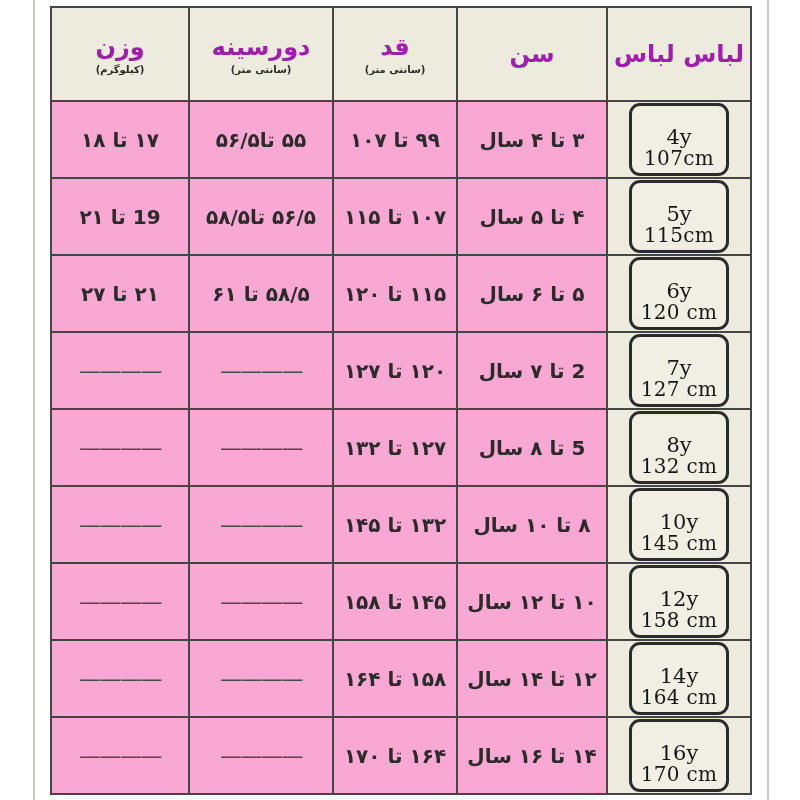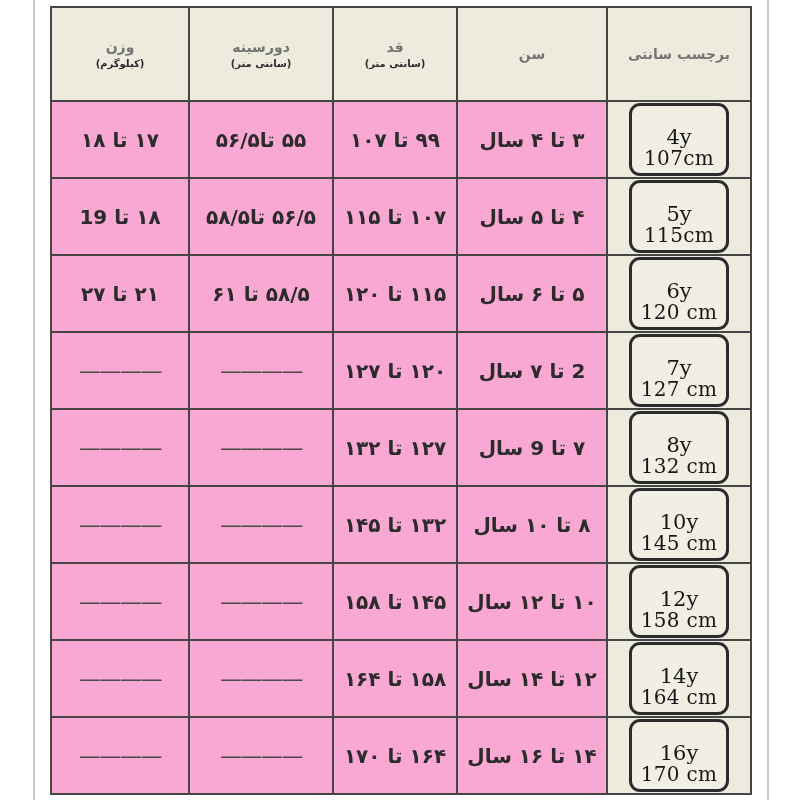--- a/index.html
+++ b/index.html
@@ -57,23 +57,23 @@
   
   thead th { background: #edebde; }
   .hwrap {
     display: flex;
     flex-direction: column;
     align-items: center;
     justify-content: center;
     gap: 3px;
   }
   .h-main {
-    font-size: 14px;
+    font-size: 24px;
     font-weight: bold;
-    color: #737373;
+    color: #a21caf;
   }
   .h-unit {
     font-size: 10px;
     font-weight: bold;
     color: #2a2a2a;
   }
 
   
   td.data-cell {
     background: #f9a8d4;
@@ -125,21 +125,21 @@
       <col style="width:144px">
       <col style="width:150px">
       <col style="width:124px">
       <col style="width:144px">
       <col style="width:138px">
     </colgroup>
     <thead>
       <tr>
         <th>
           <div class="hwrap">
-              <span class="h-main">برچسب سانتی</span>
+              <span class="h-main">لباس لباس</span>
             </div>
         </th>
         <th>
           <div class="hwrap">
               <span class="h-main">سن</span>
             </div>
         </th>
         <th>
           <div class="hwrap">
             <span class="h-main">قد</span>
@@ -178,21 +178,21 @@
       <tr>
         <td class="label-cell">
           <span class="badge">
             <span class="badge-years">5y</span>
             <span class="badge-cm">115cm</span>
           </span>
         </td>
         <td class="data-cell">۴ تا ۵ سال</td>
         <td class="data-cell">۱۰۷ تا ۱۱۵</td>
         <td class="data-cell">۵۶/۵ تا۵۸/۵</td>
-        <td class="data-cell">۱۸ تا 19</td>
+        <td class="data-cell">19 تا ۲۱</td>
       </tr>
 
       <tr>
         <td class="label-cell">
           <span class="badge">
             <span class="badge-years">6y</span>
             <span class="badge-cm">120 cm</span>
           </span>
         </td>
         <td class="data-cell">۵ تا ۶ سال</td>
@@ -214,21 +214,21 @@
         <td class="data-cell dash-cell">————</td>
       </tr>
 
       <tr>
         <td class="label-cell">
           <span class="badge">
             <span class="badge-years">8y</span>
             <span class="badge-cm">132 cm</span>
           </span>
         </td>
-        <td class="data-cell">۷ تا 9 سال</td>
+        <td class="data-cell">5 تا ۸ سال</td>
         <td class="data-cell">۱۲۷ تا ۱۳۲</td>
         <td class="data-cell dash-cell">————</td>
         <td class="data-cell dash-cell">————</td>
       </tr>
 
       <tr>
         <td class="label-cell">
           <span class="badge">
             <span class="badge-years">10y</span>
             <span class="badge-cm">145 cm</span>

